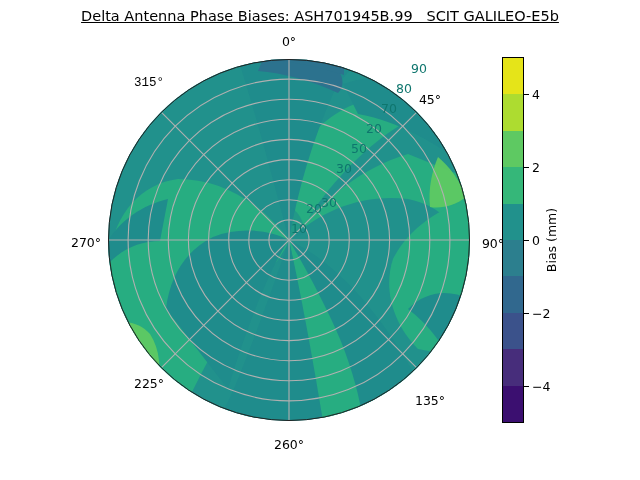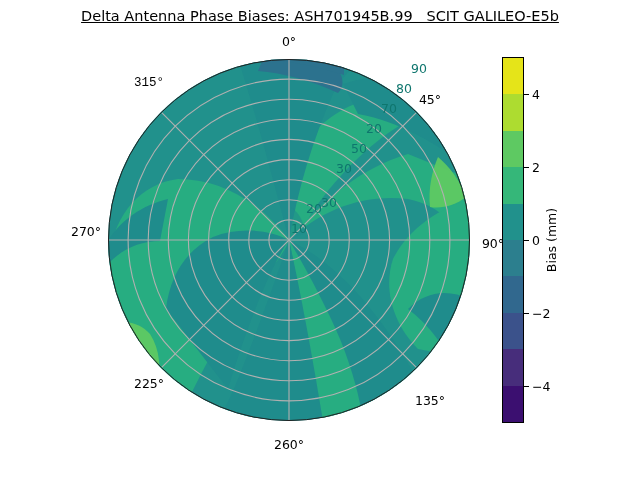--- a/index.html
+++ b/index.html
@@ -172,21 +172,21 @@
     </div>
 
     <div class="polar-ring"></div>
 
     <div class="ang" style="left:181px;top:-18px;">0°</div>
     <div class="ang" style="left:322px;top:40px;">45°</div>
     <div class="ang" style="left:385px;top:184px;">90°</div>
     <div class="ang" style="left:322px;top:324px;margin-top:17px;">135°</div>
     <div class="ang" style="left:181px;top:385px;">260°</div>
     <div class="ang" style="left:41px;top:324px;">225°</div>
-    <div class="ang" style="left:-22px;top:172px;">270°</div>
+    <div class="ang" style="left:-22px;top:183px;">270°</div>
     <div class="ang" style="left:41px;top:24px;font-family:Liberation Mono, monospace;">315°</div>
 
     <div class="rad" style="left:191px;top:161px;">10</div>
     <div class="rad" style="left:206px;top:141px;">20</div>
     <div class="rad" style="left:221px;top:135px;">30</div>
     <div class="rad" style="left:236px;top:101px;">30</div>
     <div class="rad" style="left:251px;top:81px;">50</div>
     <div class="rad" style="left:266px;top:61px;">20</div>
     <div class="rad" style="left:281px;top:41px;">70</div>
     <div class="rad" style="left:296px;top:21px;">80</div>

